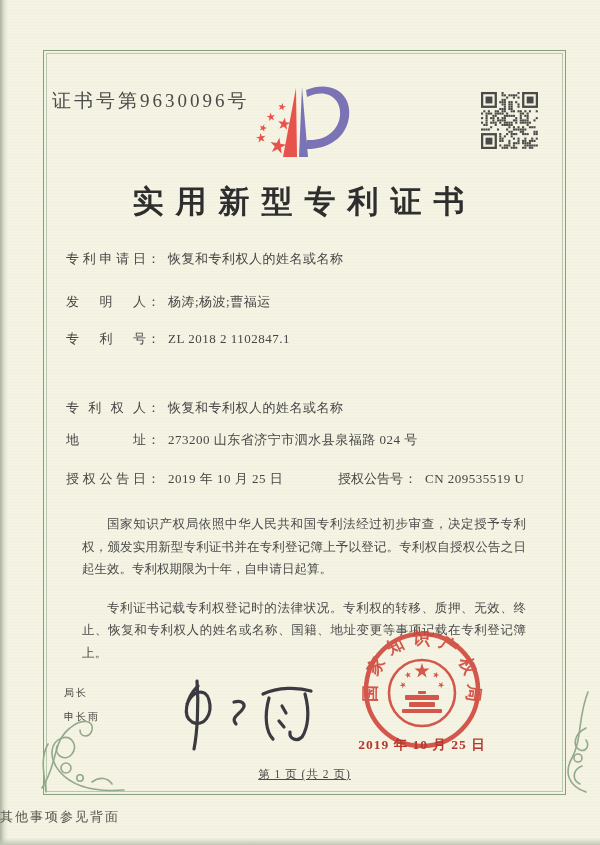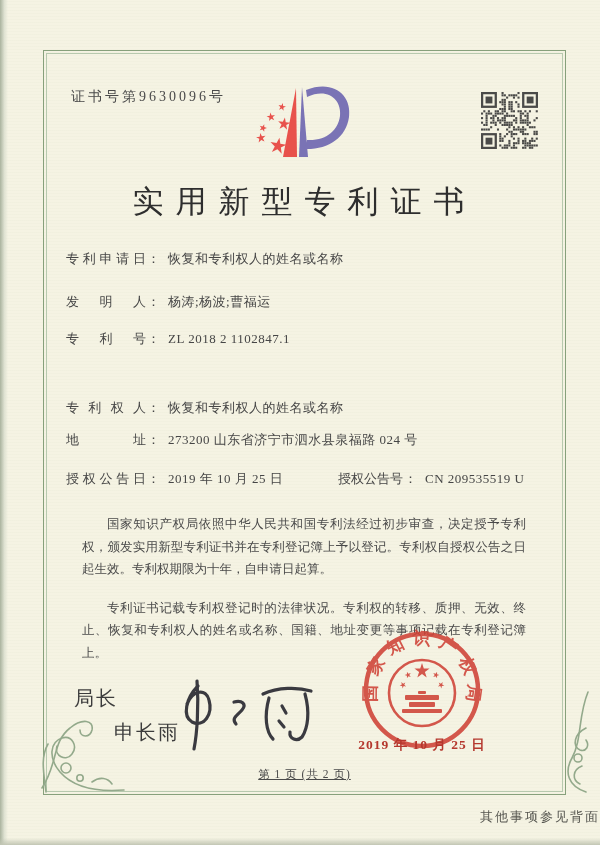--- a/index.html
+++ b/index.html
@@ -16,41 +16,41 @@
     font-family:"Liberation Serif","DejaVu Serif",serif;
     color:var(--ink);
   }
   .scan-edge-left{position:absolute;left:0;top:0;bottom:0;width:8px;
     background:linear-gradient(90deg,#aab39e,#dfe2d2 55%,rgba(223,226,210,0));}
   .scan-edge-bottom{position:absolute;left:0;right:0;bottom:0;height:7px;
     background:linear-gradient(0deg,#c2c6b4,rgba(223,226,210,0));}
   .frame{position:absolute;left:43px;top:50px;right:34px;bottom:50px;
     border:1.5px solid var(--frame-green);}
   .frame::after{content:"";position:absolute;inset:2px;border:1px solid var(--frame-green-light);pointer-events:none;}
-  .cert-no{position:absolute;left:71px;top:88px;font-size:14px;letter-spacing:3px;color:#4a4a4a;}
+  .cert-no{position:absolute;left:52px;top:88px;font-size:19px;letter-spacing:3px;color:#4a4a4a;}
   .logo{position:absolute;left:240px;top:74px;}
   .qr{position:absolute;left:481px;top:92px;}
   .title{position:absolute;left:43px;right:34px;top:181px;text-align:center;
-    font-size:31px;font-weight:normal;letter-spacing:12px;color:#2e2e2e;}
+    font-size:31px;font-weight:bold;letter-spacing:12px;color:#2e2e2e;}
   .row{position:absolute;left:66px;right:58px;font-size:13px;color:#464646;white-space:nowrap;}
   .flabel{display:inline-block;width:80px;text-align:justify;text-align-last:justify;vertical-align:bottom;}
   .fcolon{margin:0 8px 0 1px;}
   .fvalue{letter-spacing:.5px;}
   .grant-no{position:absolute;left:272px;top:0;}
   .paras{position:absolute;left:66px;width:476px;top:497px;font-size:12.5px;line-height:1.8;
     text-align:justify;color:#4a4a4a;}
   .paras p{margin:16px;text-indent:2em;}
-  .signer{position:absolute;left:74px;top:688px;font-size:20px;letter-spacing:2px;color:#3c3c3c;line-height:1;}
-  .signer .s2{margin-top:14px;margin-left:40px;}
+  .signer{position:absolute;left:64px;top:688px;font-size:10px;letter-spacing:2px;color:#3c3c3c;line-height:1;}
+  .signer .s2{margin-top:14px;}
   .signature{position:absolute;left:168px;top:676px;}
   .seal{position:absolute;left:347px;top:615px;opacity:.88;}
   .seal-date{position:absolute;left:352px;top:736px;width:140px;text-align:center;
     font-size:13.5px;font-weight:bold;color:#b5382e;letter-spacing:1px;white-space:nowrap;}
   .page-no{position:absolute;left:43px;right:34px;top:767px;text-align:center;font-size:11.5px;color:#4a4a4a;letter-spacing:1px;text-decoration:underline;}
-  .back-note{position:absolute;left:0;right:0;top:808px;text-align:right;font-size:13px;color:#55554f;letter-spacing:2px;}
+  .back-note{position:absolute;left:0;right:0;top:808px;text-align:left;font-size:13px;color:#55554f;letter-spacing:2px;}
   .flourish{position:absolute;}
   .fl-bl{left:36px;top:698px;}
   .fl-br{left:542px;top:688px;}
 </style>
 </head>
 <body>
 
 <div class="page">
   <div class="scan-edge-left"></div>
   <div class="scan-edge-bottom"></div>

